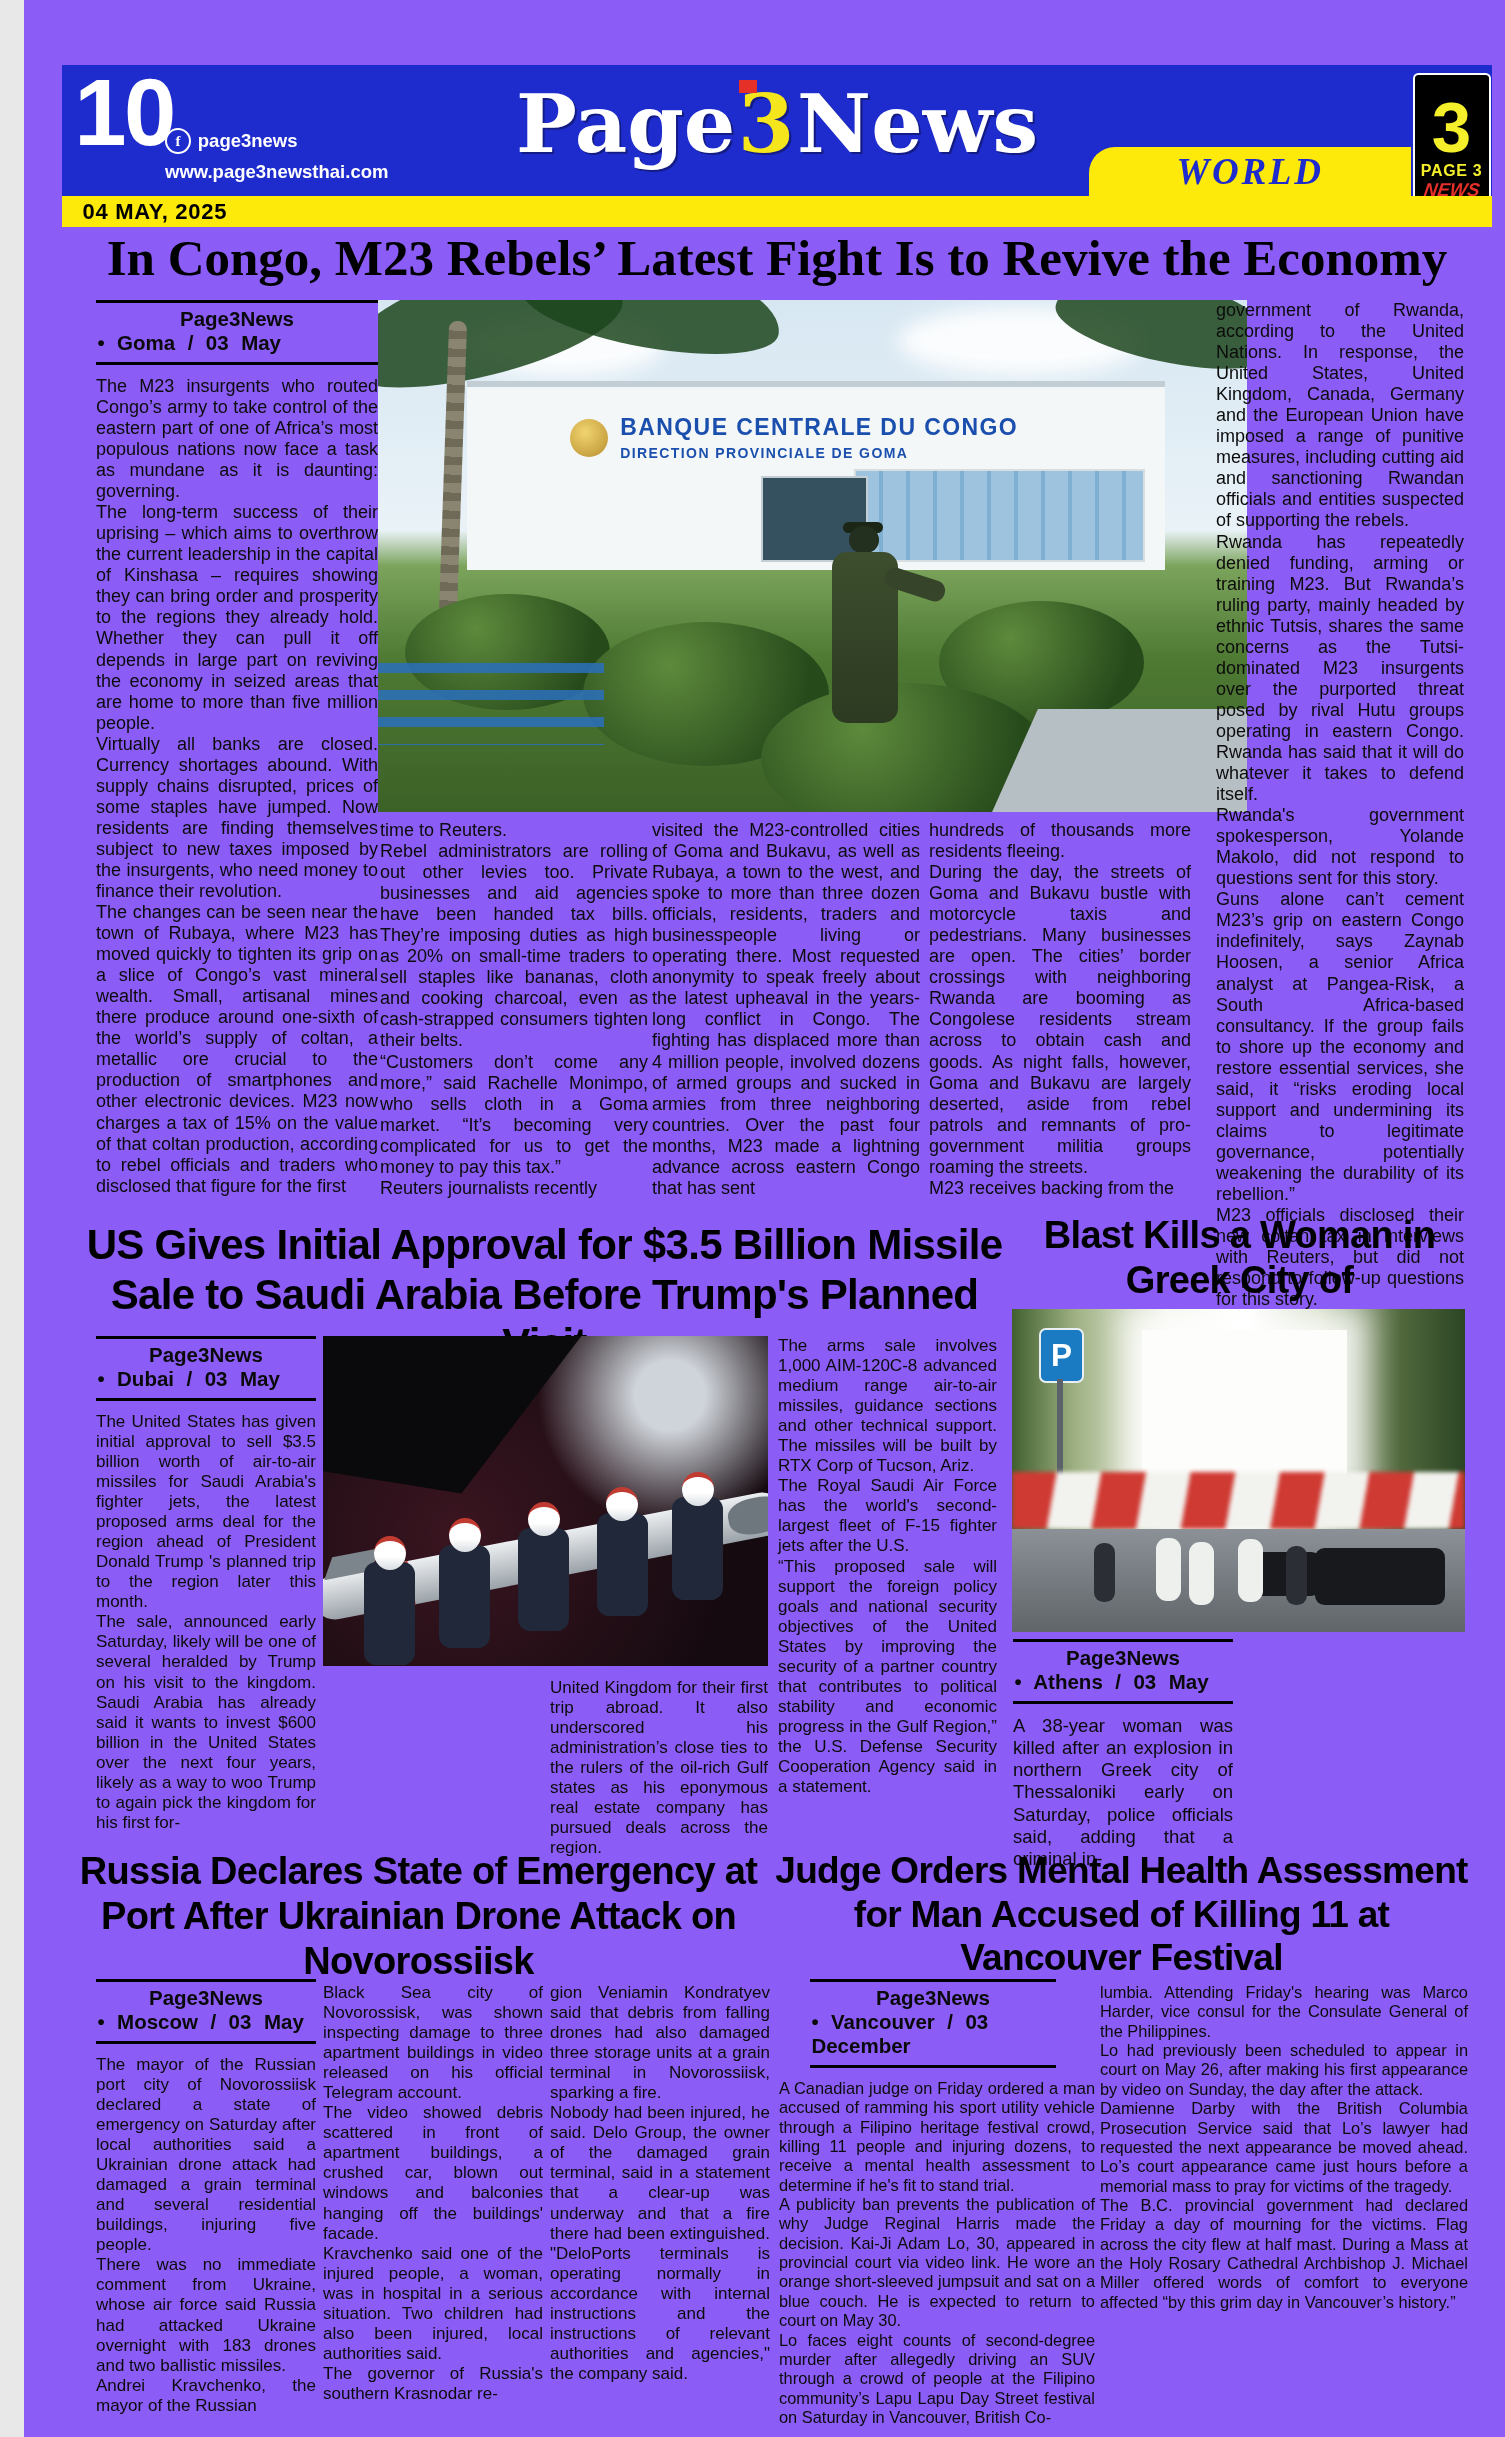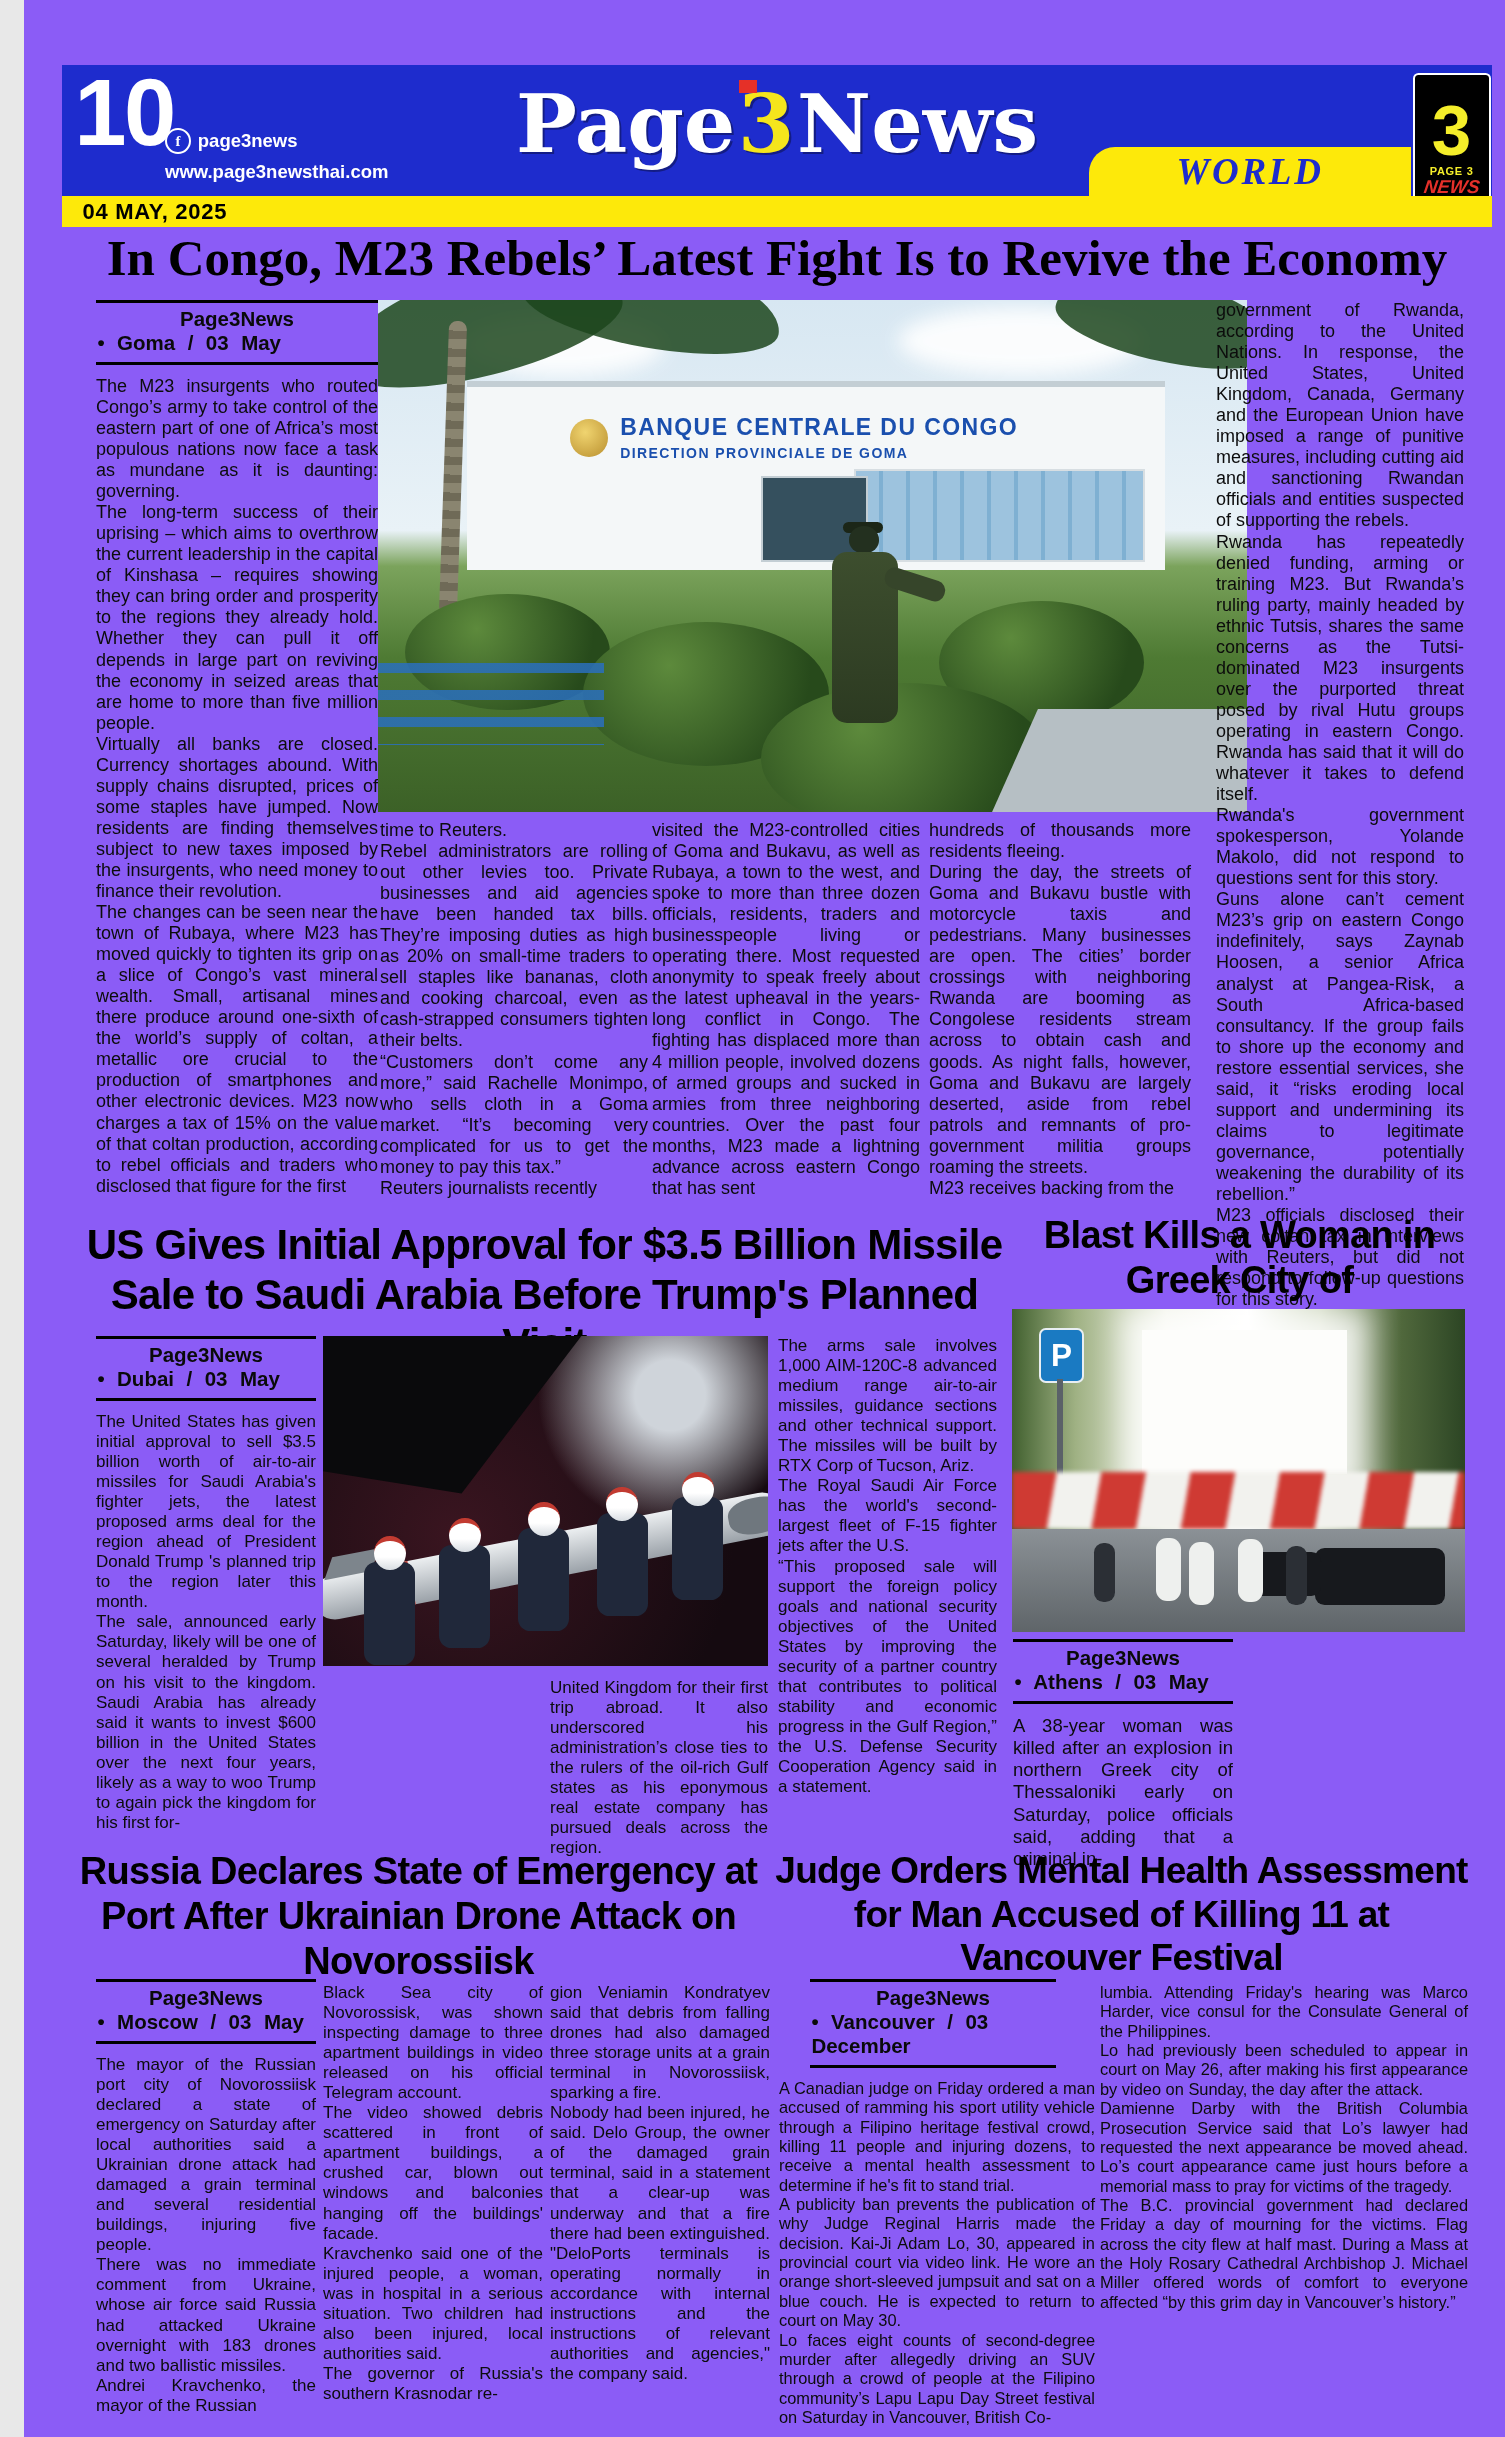--- a/index.html
+++ b/index.html
@@ -21,21 +21,21 @@
             font-family:"DejaVu Serif",serif;font-weight:bold;font-size:81px;color:#fff;line-height:1.1;white-space:nowrap;
             text-shadow:2.1px 2.1px 0 rgba(0,0,0,.35);}
   .m3{color:#f5e51c;position:relative;padding:0 2.7px;}
   .mflag{position:absolute;left:4.1px;top:4.1px;width:18px;height:13.7px;background:#e53028;}
   .world-ribbon{position:absolute;right:81px;bottom:31.5px;width:322px;height:49px;background:#fde90a;
                 border-top-left-radius:26px;display:flex;align-items:center;justify-content:center;}
   .world-txt{font-family:"Liberation Serif",serif;font-style:italic;font-weight:bold;font-size:37px;color:#1e2ccd;letter-spacing:2.7px;}
   .logo-box{position:absolute;right:1.4px;top:8.2px;width:74px;height:146px;background:#000;border:2.1px solid #fff;border-radius:5.5px;
             display:flex;flex-direction:column;align-items:center;justify-content:center;}
   .logo-3{color:#f5ee2a;font-size:71px;font-weight:bold;line-height:.95;font-family:"Liberation Sans",sans-serif;}
-  .logo-page3{color:#f5ee2a;font-size:11px;font-weight:bold;letter-spacing:0.7px;margin-top:1.4px;}
+  .logo-page3{color:#f5ee2a;font-size:16px;font-weight:bold;letter-spacing:0.7px;margin-top:1.4px;}
   .logo-news{color:#e5302a;font-size:18.5px;font-weight:bold;font-style:italic;border-bottom:2.1px solid #fff;transform:skewX(-8deg);line-height:1.1;}
 
   
   .hl-serif{position:absolute;font-family:"Liberation Serif",serif;font-weight:bold;text-align:center;color:#000;}
   .hl-sans{position:absolute;font-family:"Liberation Sans",sans-serif;font-weight:bold;text-align:center;color:#000;
            letter-spacing:-0.7px;line-height:1.18;}
 
   
   .byline{border-top:3.4px solid #000;border-bottom:3.4px solid #000;padding:4.1px 0 6.8px;margin-bottom:11px;}
   .by-brand{text-align:center;font-weight:bold;font-size:20.5px;}

